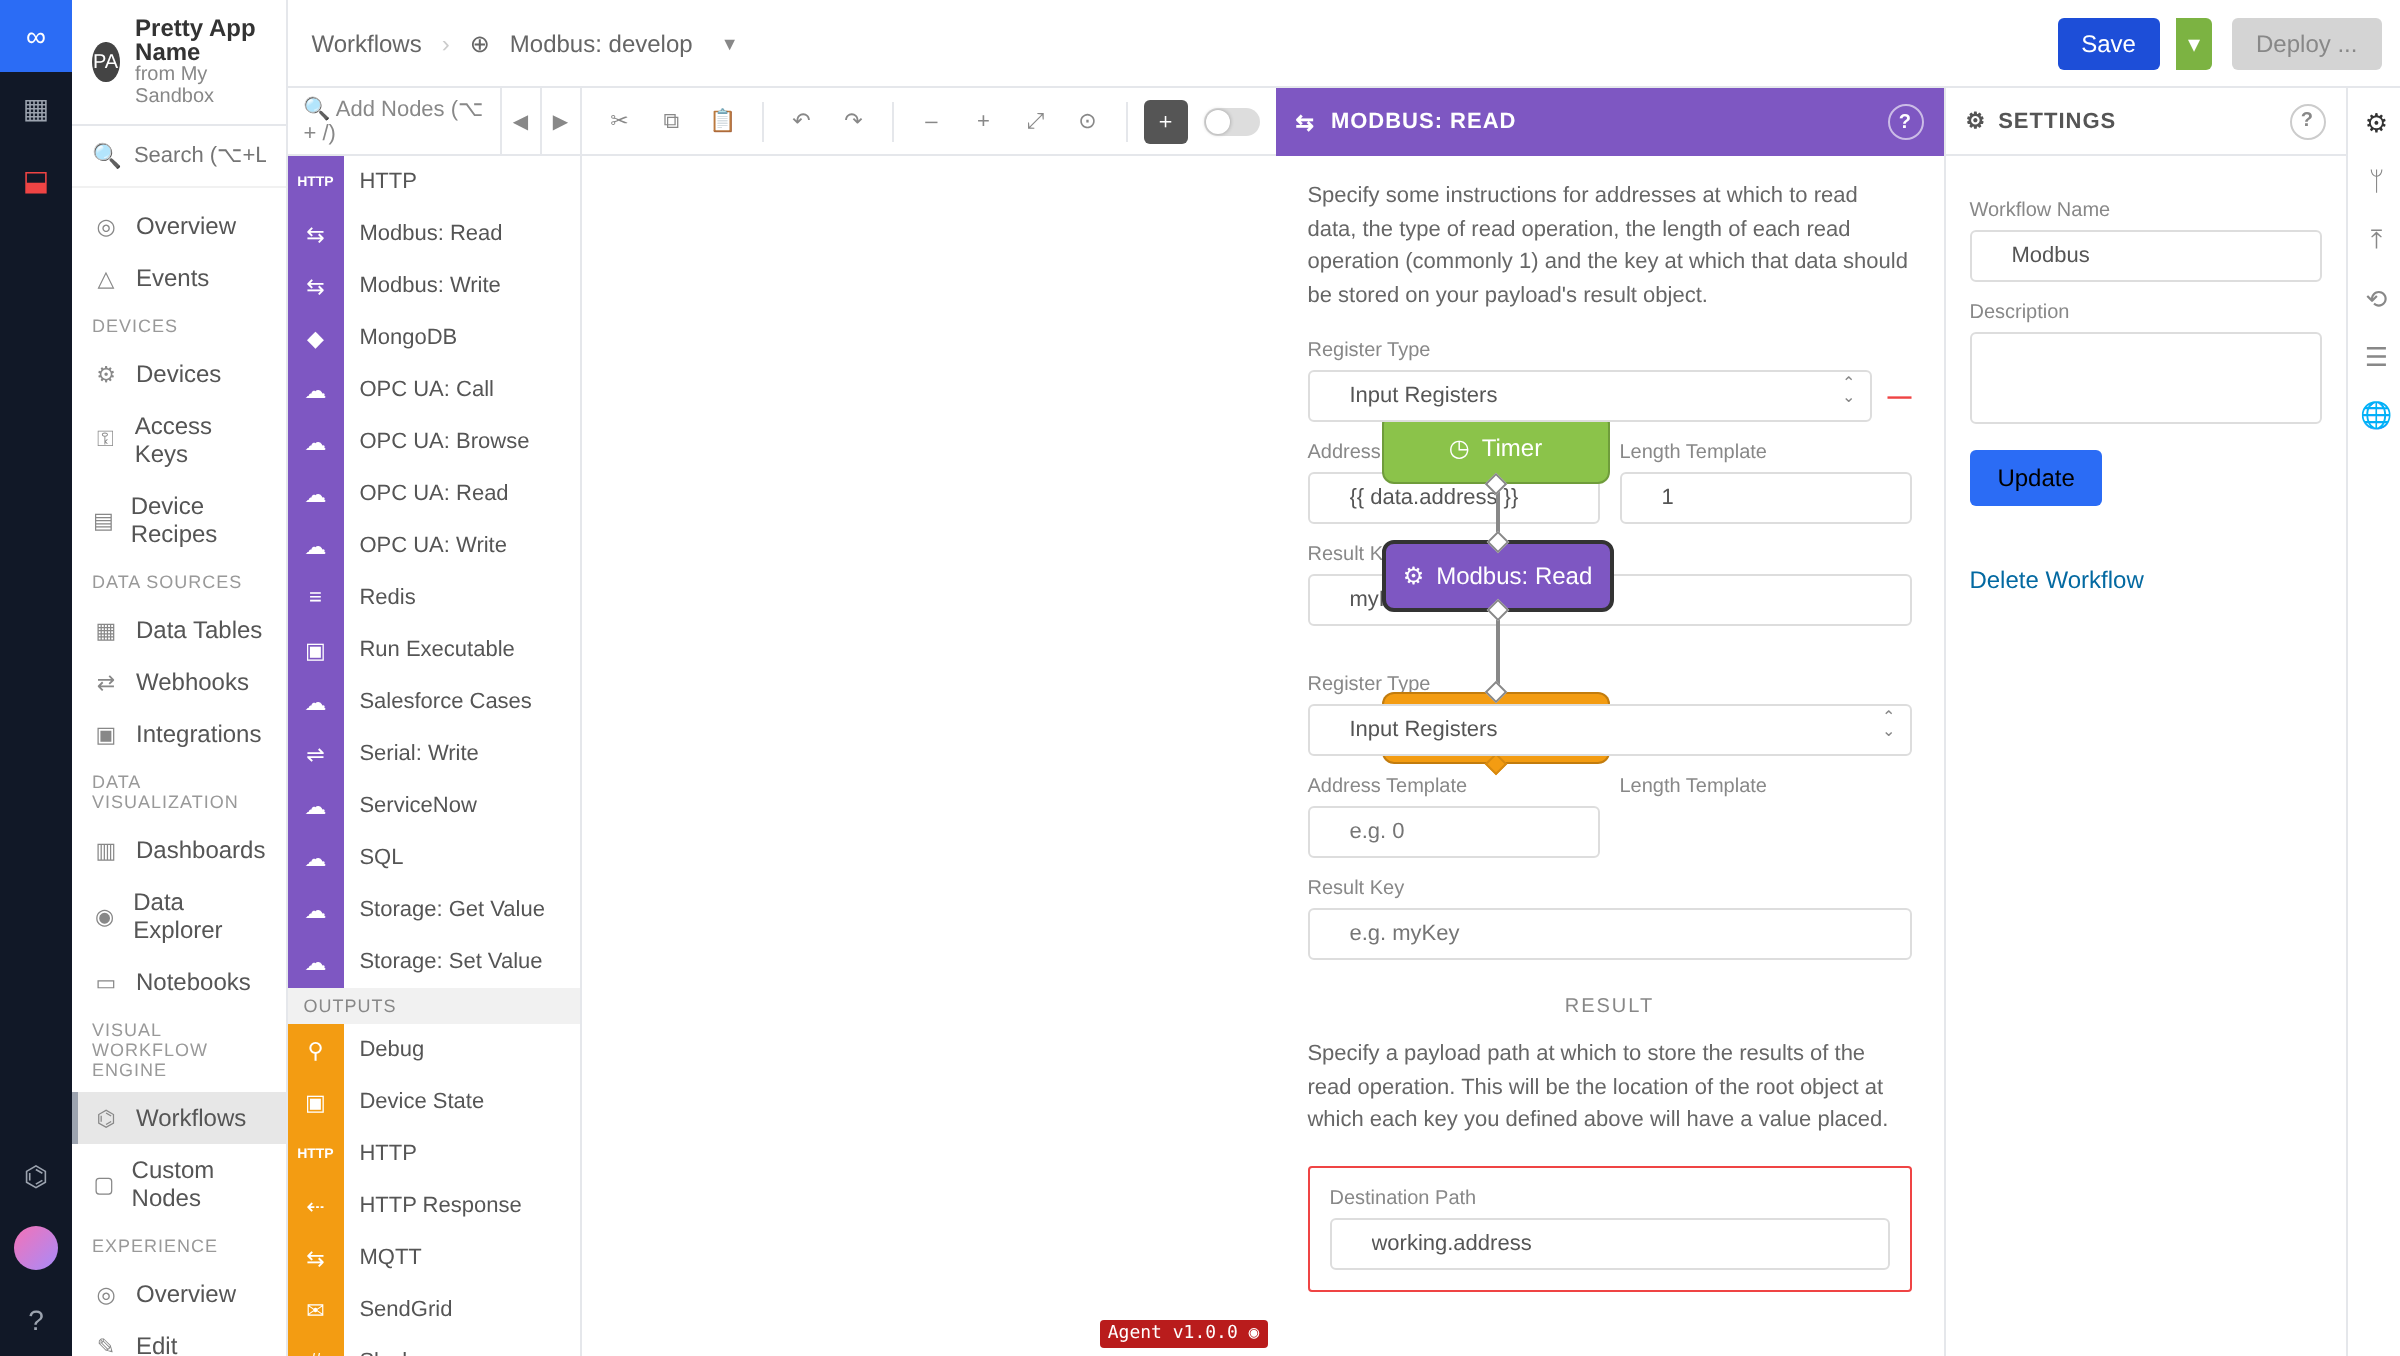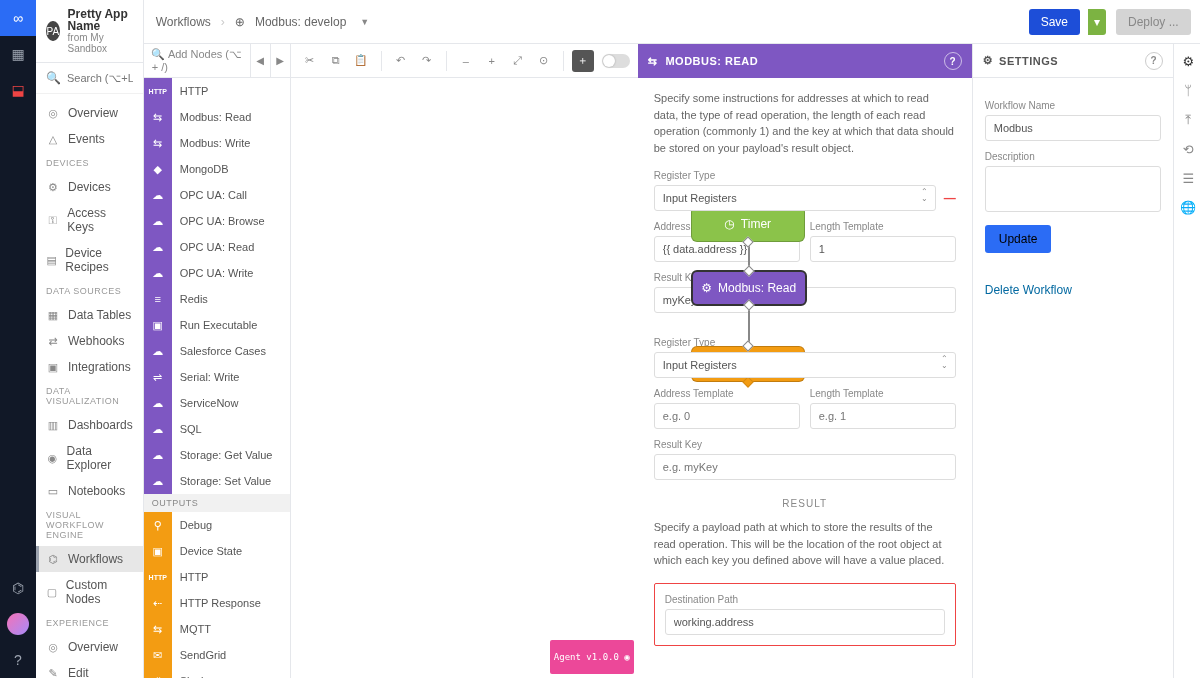--- a/index.html
+++ b/index.html
@@ -50,32 +50,32 @@
 .toggle{width:28px;height:14px;border-radius:7px;background:#ddd;position:relative}
 .toggle::after{content:"";position:absolute;width:12px;height:12px;border-radius:50%;background:#fff;top:1px;left:1px;box-shadow:0 0 2px rgba(0,0,0,.3)}
 .node{position:absolute;width:114px;height:36px;border-radius:6px;display:flex;align-items:center;justify-content:center;gap:6px;color:#fff;font-size:12px;font-weight:500;border:1px solid rgba(0,0,0,.2)}
 .node-timer{background:#8bc34a;top:162px;left:400px}
 .node-read{background:#7e57c2;top:226px;left:400px;border:2px solid #333;width:116px}
 .node-readprev{background:#f39c12;top:302px;left:400px}
 .node .port{position:absolute;width:8px;height:8px;background:#fff;border:1px solid #888;transform:rotate(45deg)}
 .port-b{bottom:-5px;left:calc(50% - 4px)}
 .port-t{top:-5px;left:calc(50% - 4px)}
 .conn{position:absolute;width:2px;background:#888;left:457px}
-.badge-agent{position:absolute;bottom:4px;right:4px;background:#ec4899;color:#fff;font-size:9px;padding:12px 4px;border-radius:2px;font-family:monospace}
+.badge-agent{position:absolute;bottom:4px;right:4px;background:#b91c1c;color:#fff;font-size:9px;padding:2px 4px;border-radius:2px;font-family:monospace}
 .props{width:335px;border-right:1px solid #e5e7eb;display:flex;flex-direction:column;font-size:12px}
 .props-head{height:34px;background:#7e57c2;color:#fff;display:flex;align-items:center;padding:0 10px;gap:8px;font-size:11px;font-weight:700;letter-spacing:.5px}
 .props-head .help{margin-left:auto;width:18px;height:18px;border:1px solid rgba(255,255,255,.6);border-radius:50%;display:flex;align-items:center;justify-content:center;font-size:10px}
 .props-body{flex:1;overflow-y:auto;padding:12px 16px}
 .desc{font-size:11px;color:#666;line-height:1.5;margin-bottom:14px}
 .radio-row{display:flex;align-items:center;gap:6px;font-size:11px;color:#555;margin-bottom:8px}
 .radio{width:12px;height:12px;border-radius:50%;border:2px solid #2b6cf5;display:inline-block;position:relative}
 .radio.checked::after{content:"";position:absolute;width:6px;height:6px;background:#2b6cf5;border-radius:50%;top:1px;left:1px}
 .radio.off{border-color:#bbb}
 .flabel{font-size:10px;color:#888;margin:10px 0 4px}
-.input,.select{width:100%;border:1px solid #ddd;border-radius:3px;padding:6px 8px;font-size:11px;color:#555;background:#fff}
+.input,.select{width:100%;border:1px solid #ddd;border-radius:3px;padding:6px 20px;font-size:11px;color:#555;background:#fff}
 .select{appearance:none;position:relative}
 .select-wrap{position:relative}
 .select-wrap::after{content:"⌃\A⌄";white-space:pre;position:absolute;right:8px;top:3px;font-size:8px;color:#888;line-height:.9}
 .row2{display:flex;gap:10px}
 .row2>div{flex:1}
 .minus{color:#ef4444;cursor:pointer;margin-left:8px;font-weight:700}
 .sel-row{display:flex;align-items:center}
 .result-hdr{text-align:center;font-size:10px;color:#888;letter-spacing:1px;margin:18px 0 10px}
 .dest-box{border:1px solid #ef4444;padding:10px;border-radius:2px}
 .settings{width:200px;display:flex;flex-direction:column;font-size:12px}
@@ -365,21 +365,21 @@
           <div><div class="flabel">Length Template</div><input class="input" value="1" style=""></div>
         </div>
         <div class="flabel">Result Key</div>
         <input class="input" value="myKey" style="">
 
         <div style="height:14px"></div>
         <div class="flabel">Register Type</div>
         <div class="select-wrap"><select class="select"><option>Input Registers</option></select></div>
         <div class="row2">
           <div><div class="flabel">Address Template</div><input class="input" placeholder="e.g. 0" style=""></div>
-          <div><div class="flabel">Length Template</div><input class="input" placeholder="e.g. 1" style=""></div>
+          <div><div class="flabel">Length Template</div></div>
         </div>
         <div class="flabel">Result Key</div>
         <input class="input" placeholder="e.g. myKey" style="">
 
         <div class="result-hdr">RESULT</div>
         <div class="desc">Specify a payload path at which to store the results of the read operation. This will be the location of the root object at which each key you defined above will have a value placed.</div>
         <div class="dest-box">
           <div class="flabel" style="margin-top:0">Destination Path</div>
           <input class="input" value="working.address" style="">
         </div>

